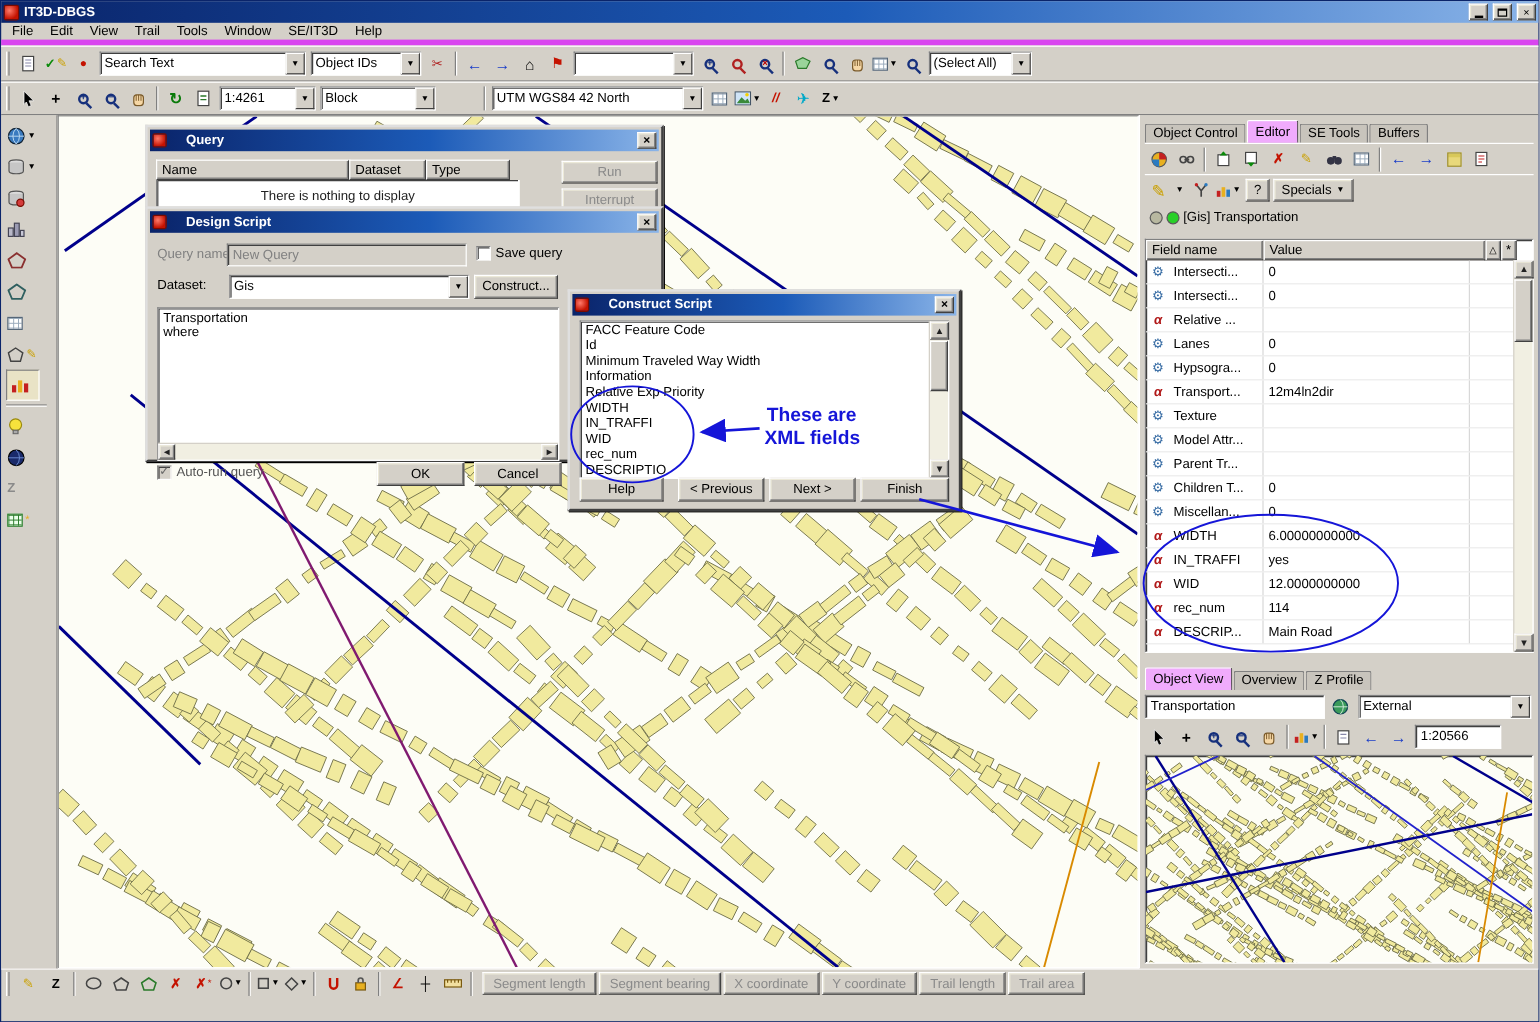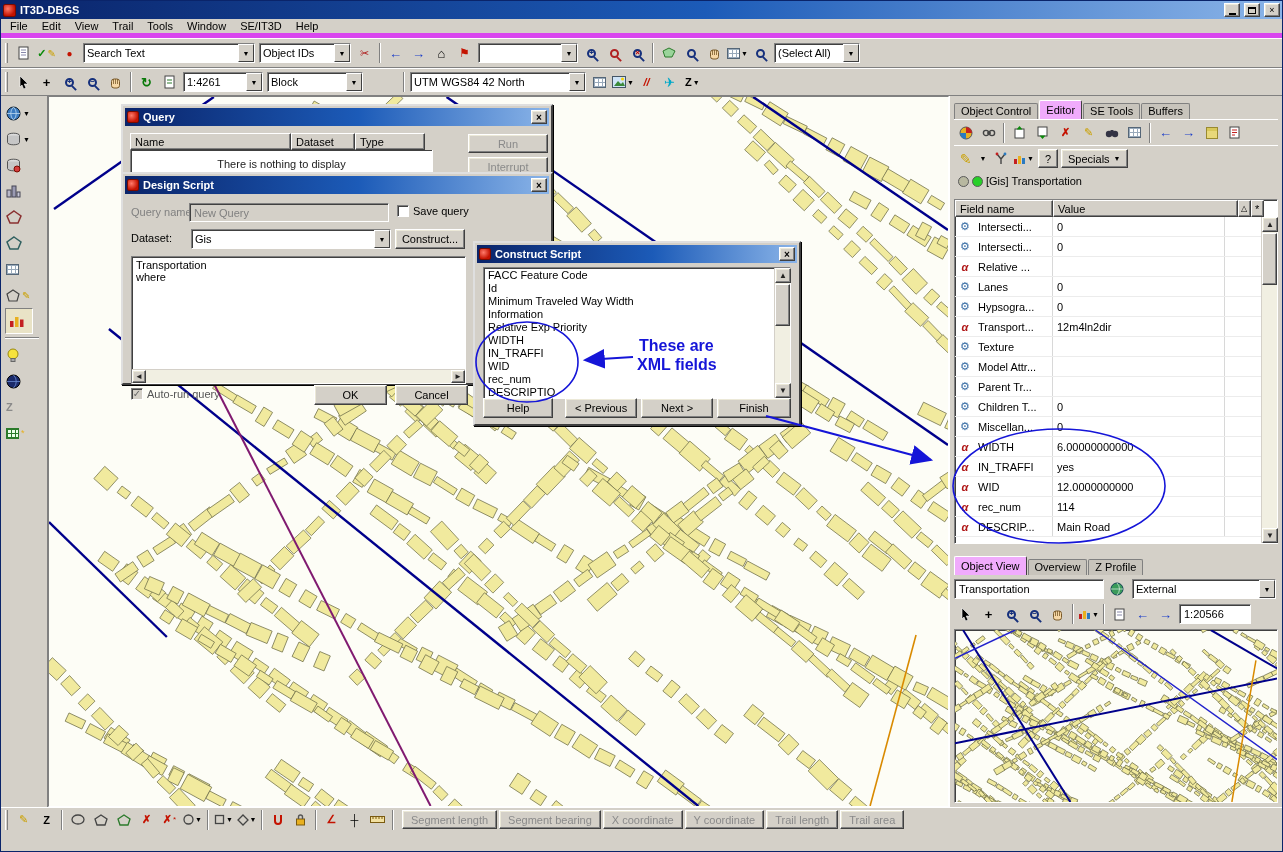--- a/index.html
+++ b/index.html
@@ -84,21 +84,21 @@
 
 .bottombar{height:24px;display:flex;align-items:center;border-top:1px solid #fff;padding:1px 2px}
 .bb-btn{height:19px;padding:0 8px;margin-right:2px;color:#8a8a8a;white-space:nowrap}
 .statusbar{height:22px;display:flex;align-items:center;gap:3px;padding:2px 3px;border-top:1px solid #808080}
 .spanel{height:18px;border:1px solid;border-color:#808080 #fff #fff #808080;display:flex;align-items:center;padding:0 5px;background:#d4d0c8;overflow:hidden;white-space:nowrap}
 .gripcorner{width:13px;height:13px;margin-left:auto;background:
  repeating-linear-gradient(135deg,transparent 0 3px,#808080 3px 4px,#fff 4px 5px)}
 
 
 .dlg{position:absolute;background:#d4d0c8;border:2px solid;border-color:#dfdfdf #404040 #404040 #dfdfdf;box-shadow:1px 1px 0 #000}
-.dlg-title{height:18px;margin:2px;display:flex;align-items:center;gap:4px;padding:0 2px;
+.dlg-title{height:18px;margin:2px;display:flex;align-items:center;gap:16px;padding:0 2px;
   background:linear-gradient(90deg,#0a246a 0%,#1c5bb8 55%,#8ab4e8 100%)}
 .dlg-title .t{color:#fff;font-weight:bold;flex:1;white-space:nowrap;overflow:hidden}
 .dlg-close{width:16px;height:14px;font-size:10px;font-weight:bold}
 .q-cols{display:flex;height:17px}
 .q-list{background:#fff;border:1px solid;border-color:#808080 #fff #fff #808080;box-shadow:inset 1px 1px 0 #404040;border-top:none}
 .list-item{height:13px;line-height:13px;padding-left:4px;white-space:nowrap}
 .cklbl{display:flex;align-items:center;gap:4px}
 .ckbox{width:12px;height:12px;background:#fff;border:1px solid;border-color:#808080 #fff #fff #808080;box-shadow:inset 1px 1px 0 #404040;
   display:inline-flex;align-items:center;justify-content:center;font-size:10px;line-height:10px}
 .ckbox.dis{background:#d4d0c8;color:#666}

